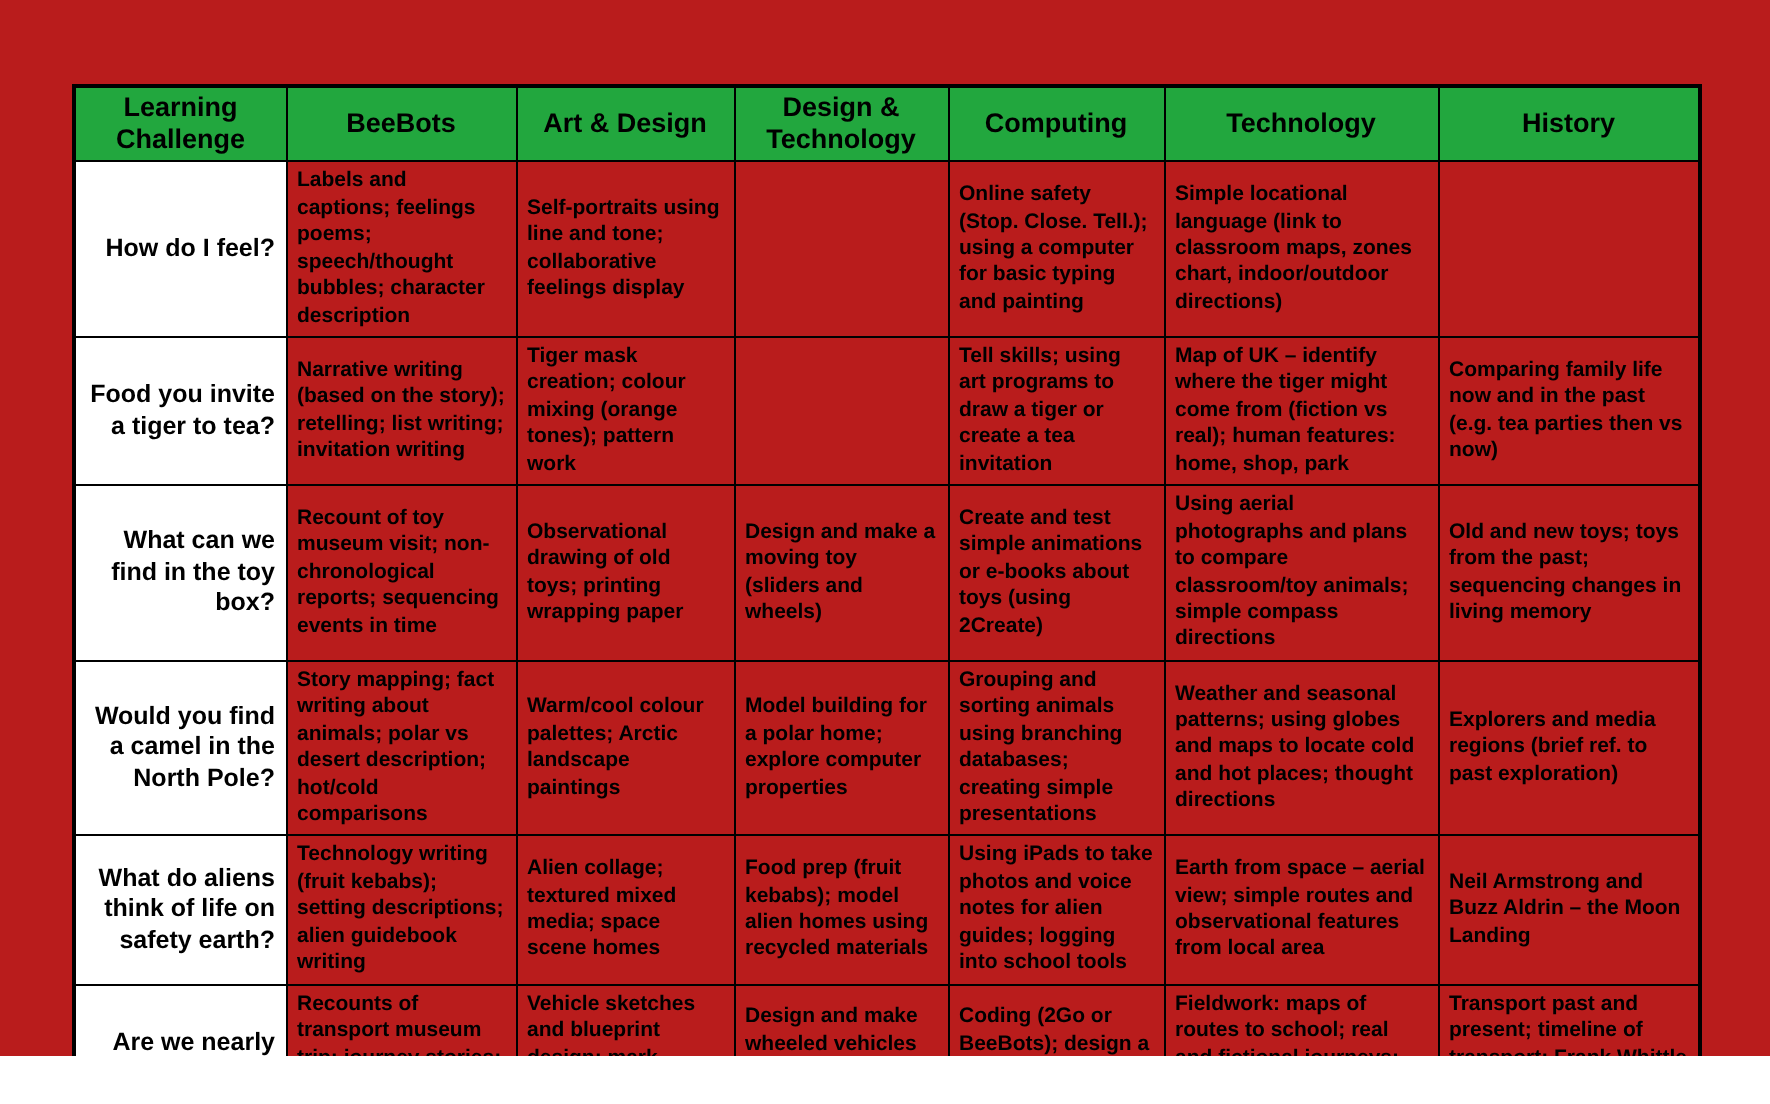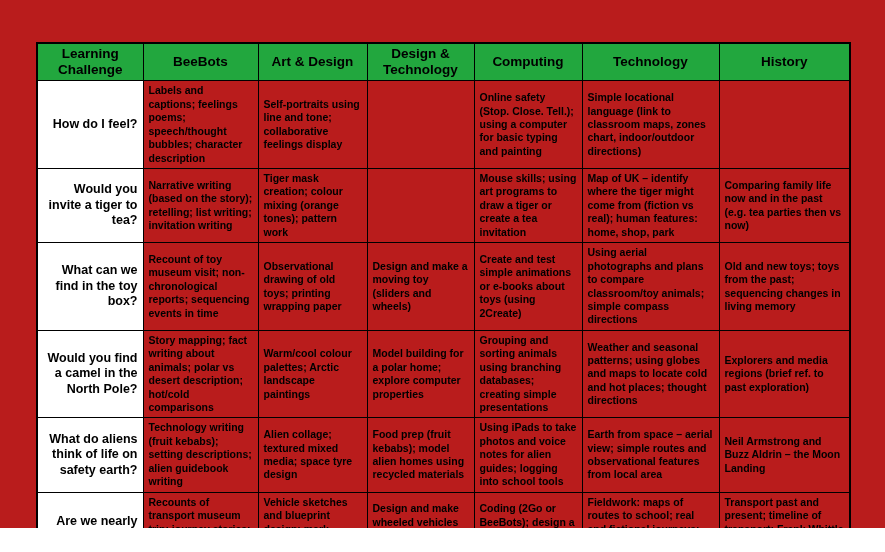--- a/index.html
+++ b/index.html
@@ -87,25 +87,25 @@
       <tr style="height:65px">
         <th class="challenge">How do I feel?</th>
         <td>Labels and captions; feelings poems; speech/thought bubbles; character description</td>
         <td>Self-portraits using line and tone; collaborative feelings display</td>
         <td></td>
         <td>Online safety (Stop. Close. Tell.); using a computer for basic typing and painting</td>
         <td>Simple locational language (link to classroom maps, zones chart, indoor/outdoor directions)</td>
         <td></td>
       </tr>
       <tr style="height:53px">
-        <th class="challenge">Would you invite a tiger to tea?</th>
+        <th class="challenge">Food you invite a tiger to tea?</th>
         <td>Narrative writing (based on the story); retelling; list writing; invitation writing</td>
         <td>Tiger mask creation; colour mixing (orange tones); pattern work</td>
         <td></td>
-        <td>Mouse skills; using art programs to draw a tiger or create a tea invitation</td>
+        <td>Tell skills; using art programs to draw a tiger or create a tea invitation</td>
         <td>Map of UK – identify where the tiger might come from (fiction vs real); human features: home, shop, park</td>
         <td>Comparing family life now and in the past (e.g. tea parties then vs now)</td>
       </tr>
       <tr style="height:64px">
         <th class="challenge">What can we find in the toy box?</th>
         <td>Recount of toy museum visit; non-chronological reports; sequencing events in time</td>
         <td>Observational drawing of old toys; printing wrapping paper</td>
         <td>Design and make a moving toy (sliders and wheels)</td>
         <td>Create and test simple animations or e-books about toys (using 2Create)</td>
         <td>Using aerial photographs and plans to compare classroom/toy animals; simple compass directions</td>
@@ -116,21 +116,21 @@
         <td>Story mapping; fact writing about animals; polar vs desert description; hot/cold comparisons</td>
         <td>Warm/cool colour palettes; Arctic landscape paintings</td>
         <td>Model building for a polar home; explore computer properties</td>
         <td>Grouping and sorting animals using branching databases; creating simple presentations</td>
         <td>Weather and seasonal patterns; using globes and maps to locate cold and hot places; thought directions</td>
         <td>Explorers and media regions (brief ref. to past exploration)</td>
       </tr>
       <tr style="height:58px">
         <th class="challenge">What do aliens think of life on safety earth?</th>
         <td>Technology writing (fruit kebabs); setting descriptions; alien guidebook writing</td>
-        <td>Alien collage; textured mixed media; space tyre design</td>
+        <td>Alien collage; textured mixed media; space scene homes</td>
         <td>Food prep (fruit kebabs); model alien homes using recycled materials</td>
         <td>Using iPads to take photos and voice notes for alien guides; logging into school tools</td>
         <td>Earth from space – aerial view; simple routes and observational features from local area</td>
         <td>Neil Armstrong and Buzz Aldrin – the Moon Landing</td>
       </tr>
       <tr style="height:54px">
         <th class="challenge">Are we nearly there yet?</th>
         <td>Recounts of transport museum trip; journey stories; directional language in writing</td>
         <td>Vehicle sketches and blueprint design; mark making with tyre prints</td>
         <td>Design and make wheeled vehicles using axles and chassis</td>

